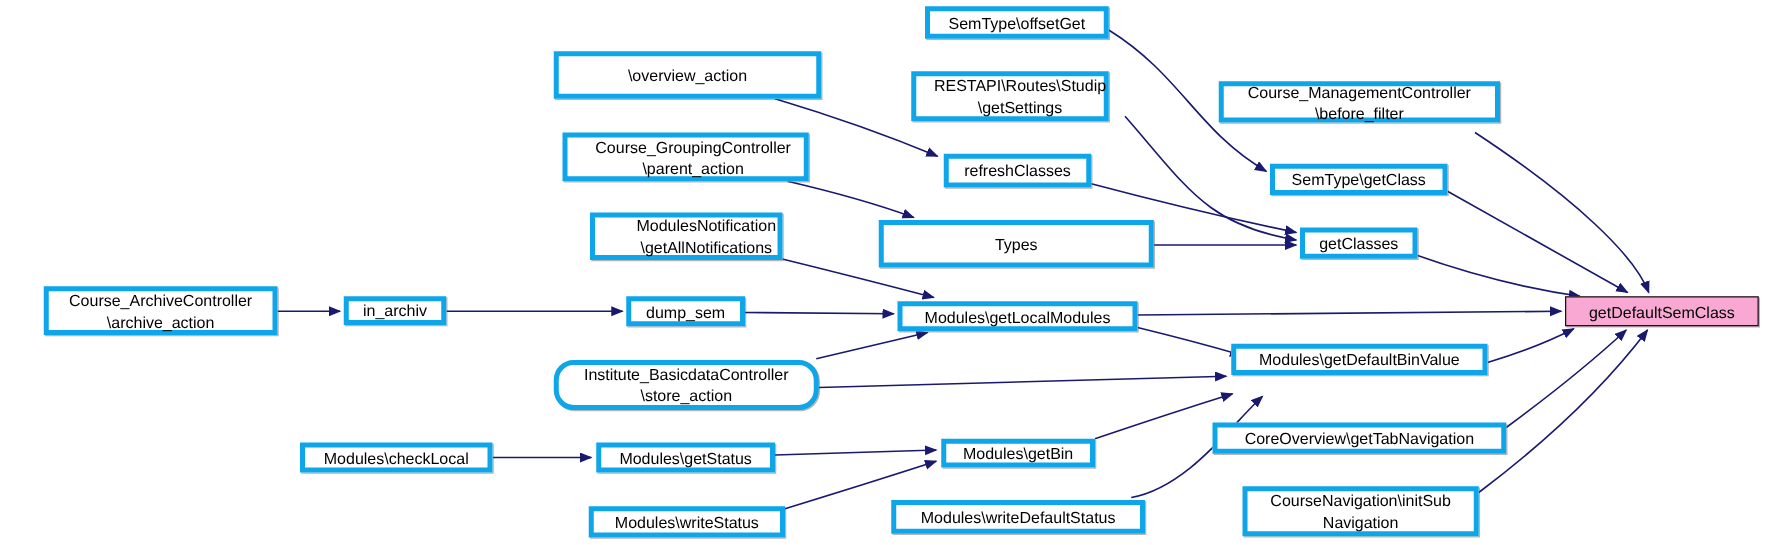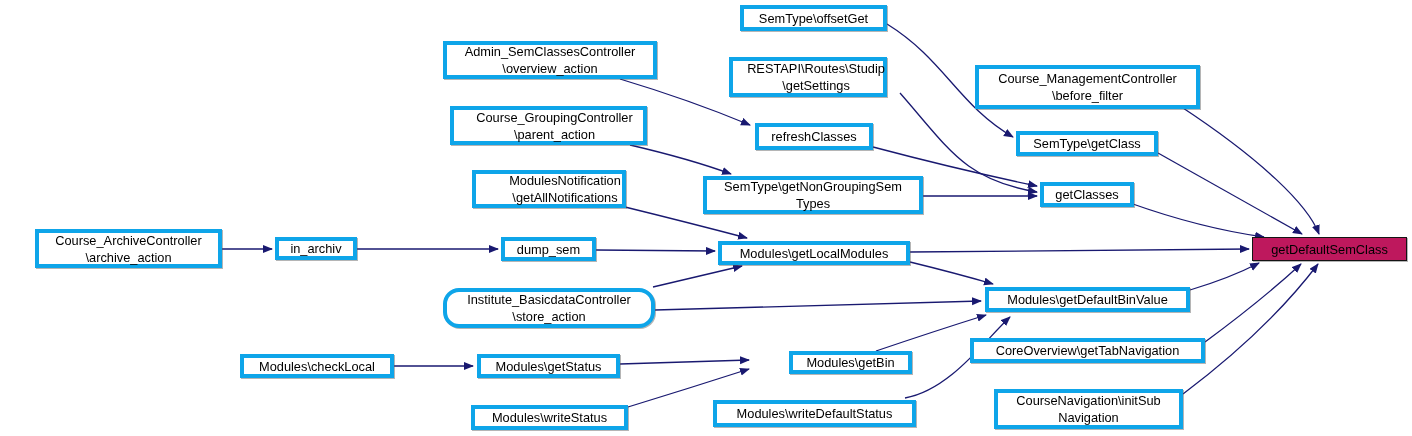--- a/index.html
+++ b/index.html
@@ -22,21 +22,21 @@
     display:flex;
     flex-direction:column;
     justify-content:center;
     align-items:center;
     text-align:center;
     white-space:nowrap;
     cursor:pointer;
     box-shadow:1px 1px 0 rgba(90,90,90,.45);
   }
   .node.highlight{
-    background:#be185d;
+    background:#f9a8d4;
     border:1.5px solid #141414;
     cursor:default;
   }
   .node span{pointer-events:none;}
 </style>
 </head>
 <body>
 
 <div id="stage">
   <svg id="edges" xmlns="http://www.w3.org/2000/svg" width="1412" height="436" viewBox="0 0 1412 436">
@@ -68,21 +68,20 @@
         <path d="M887,24 C945,60 958,105 1013,137" fill="none" stroke="#191970" stroke-width="1.3" marker-end="url(#arrow)"></path>
         <path d="M1180,106 C1262,160 1308,205 1319,234" fill="none" stroke="#191970" stroke-width="1.3" marker-end="url(#arrow)"></path>
         <path d="M1158,153 Q1235,196 1302,234" fill="none" stroke="#191970" stroke-width="1.3" marker-end="url(#arrow)"></path>
         <path d="M1130,203 Q1200,228 1264,237" fill="none" stroke="#191970" stroke-width="1.3" marker-end="url(#arrow)"></path>
         <path d="M1205,342 Q1262,300 1301,264" fill="none" stroke="#191970" stroke-width="1.3" marker-end="url(#arrow)"></path>
         <path d="M1183,394 Q1268,330 1318,264" fill="none" stroke="#191970" stroke-width="1.3" marker-end="url(#arrow)"></path>
       </g>
   </svg>
   <div id="nodes">
       <div class="node" style="left: 443px; top: 41px; width: 214px; height: 38px;">
-        <span>Admin_SemClassesController</span>
         <span>\overview_action</span>
       </div>
       <div class="node" style="left: 450px; top: 106px; width: 197px; height: 39px; padding-left: 12px;">
         <span>Course_GroupingController</span>
         <span>\parent_action</span>
       </div>
       <div class="node" style="left: 472px; top: 170px; width: 154px; height: 38px; padding-left: 32px;">
         <span>ModulesNotification</span>
         <span>\getAllNotifications</span>
       </div>
@@ -113,43 +112,42 @@
         <span>SemType\offsetGet</span>
       </div>
       <div class="node" style="left: 729px; top: 57px; width: 158px; height: 40px; padding-left: 16px;">
         <span>RESTAPI\Routes\Studip</span>
         <span>\getSettings</span>
       </div>
       <div class="node" style="left: 755px; top: 123px; width: 118px; height: 27px;">
         <span>refreshClasses</span>
       </div>
       <div class="node" style="left: 703px; top: 176px; width: 220px; height: 38px;">
-        <span>SemType\getNonGroupingSem</span>
         <span>Types</span>
       </div>
       <div class="node" style="left: 718px; top: 241px; width: 192px; height: 24px;">
         <span>Modules\getLocalModules</span>
       </div>
-      <div class="node" style="left: 753px; top: 351px; width: 123px; height: 23px; margin-left: 36px;">
+      <div class="node" style="left: 753px; top: 351px; width: 123px; height: 23px;">
         <span>Modules\getBin</span>
       </div>
       <div class="node" style="left: 713px; top: 400px; width: 203px; height: 27px;">
         <span>Modules\writeDefaultStatus</span>
       </div>
-      <div class="node" style="left: 975px; top: 65px; width: 225px; height: 44px;">
+      <div class="node" style="left: 975px; top: 65px; width: 225px; height: 33px;">
         <span>Course_ManagementController</span>
         <span>\before_filter</span>
       </div>
       <div class="node" style="left: 1016px; top: 131px; width: 142px; height: 25px;">
         <span>SemType\getClass</span>
       </div>
       <div class="node" style="left: 1040px; top: 182px; width: 94px; height: 25px;">
         <span>getClasses</span>
       </div>
-      <div class="node" style="left: 985px; top: 287px; width: 205px; height: 25px;">
+      <div class="node" style="left: 985px; top: 275px; width: 205px; height: 25px;">
         <span>Modules\getDefaultBinValue</span>
       </div>
       <div class="node" style="left: 970px; top: 338px; width: 235px; height: 25px;">
         <span>CoreOverview\getTabNavigation</span>
       </div>
       <div class="node" style="left: 994px; top: 389px; width: 189px; height: 40px;">
         <span>CourseNavigation\initSub</span>
         <span>Navigation</span>
       </div>
       <div class="node highlight" style="left: 1252px; top: 237px; width: 155px; height: 24px;">

